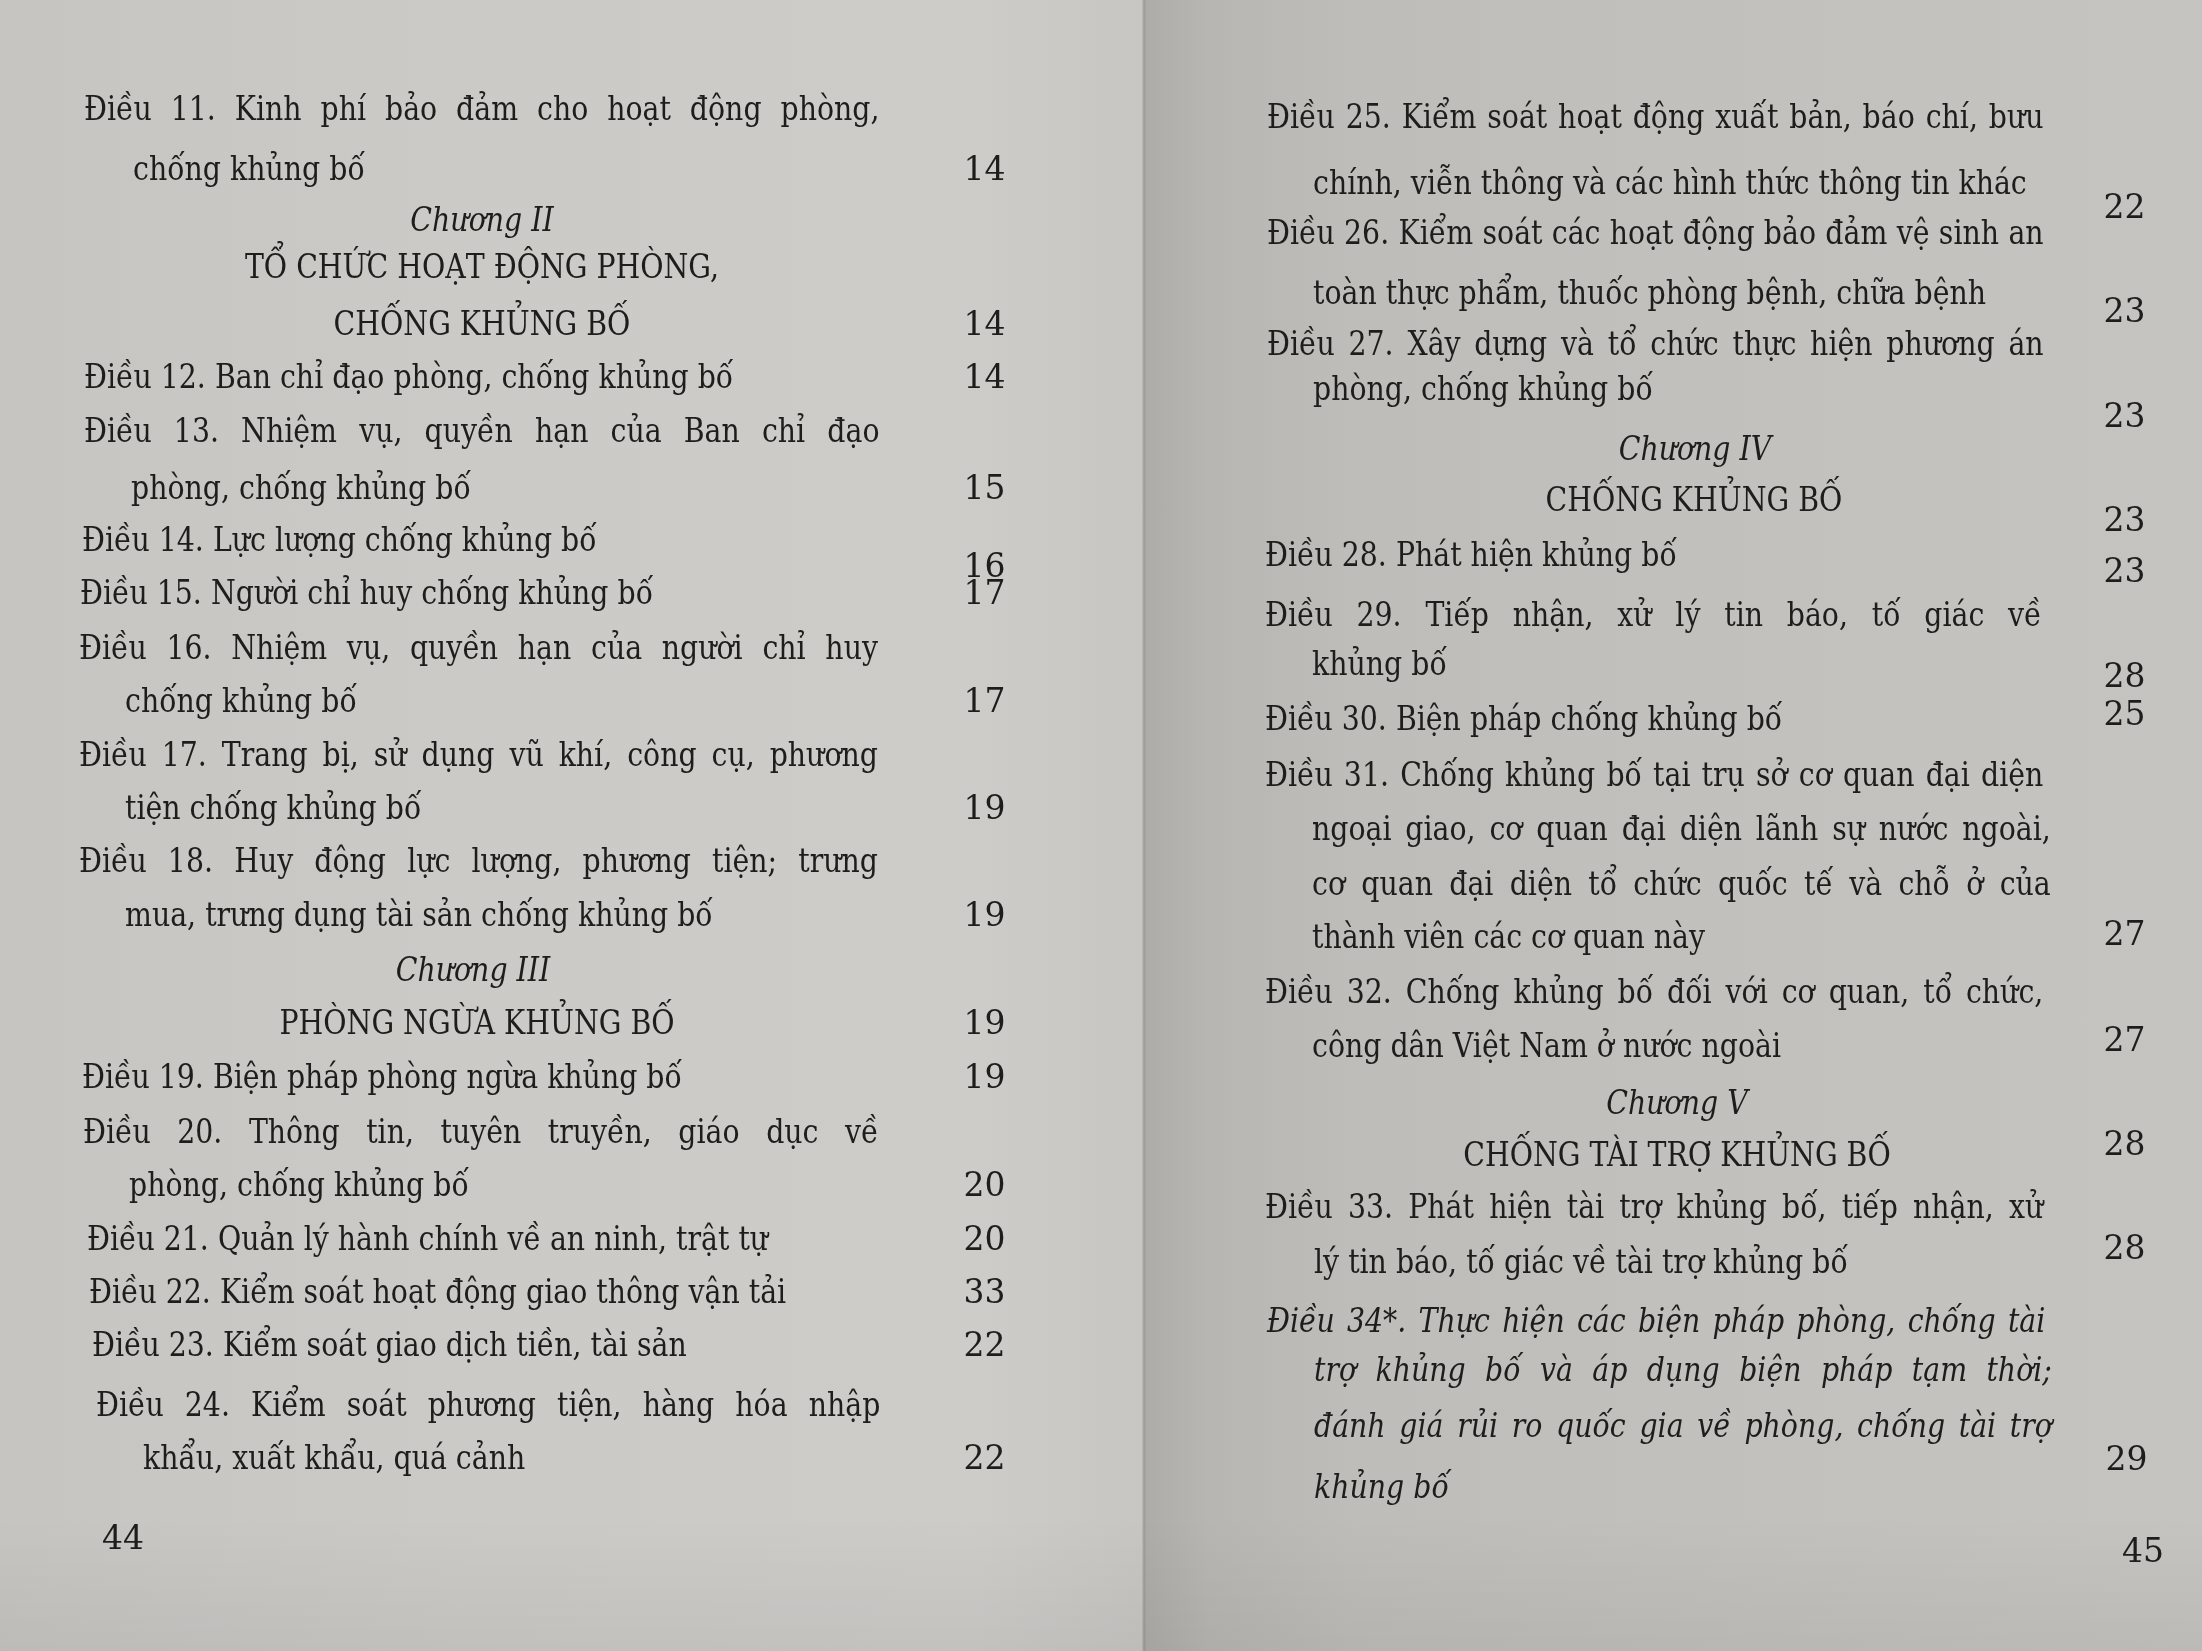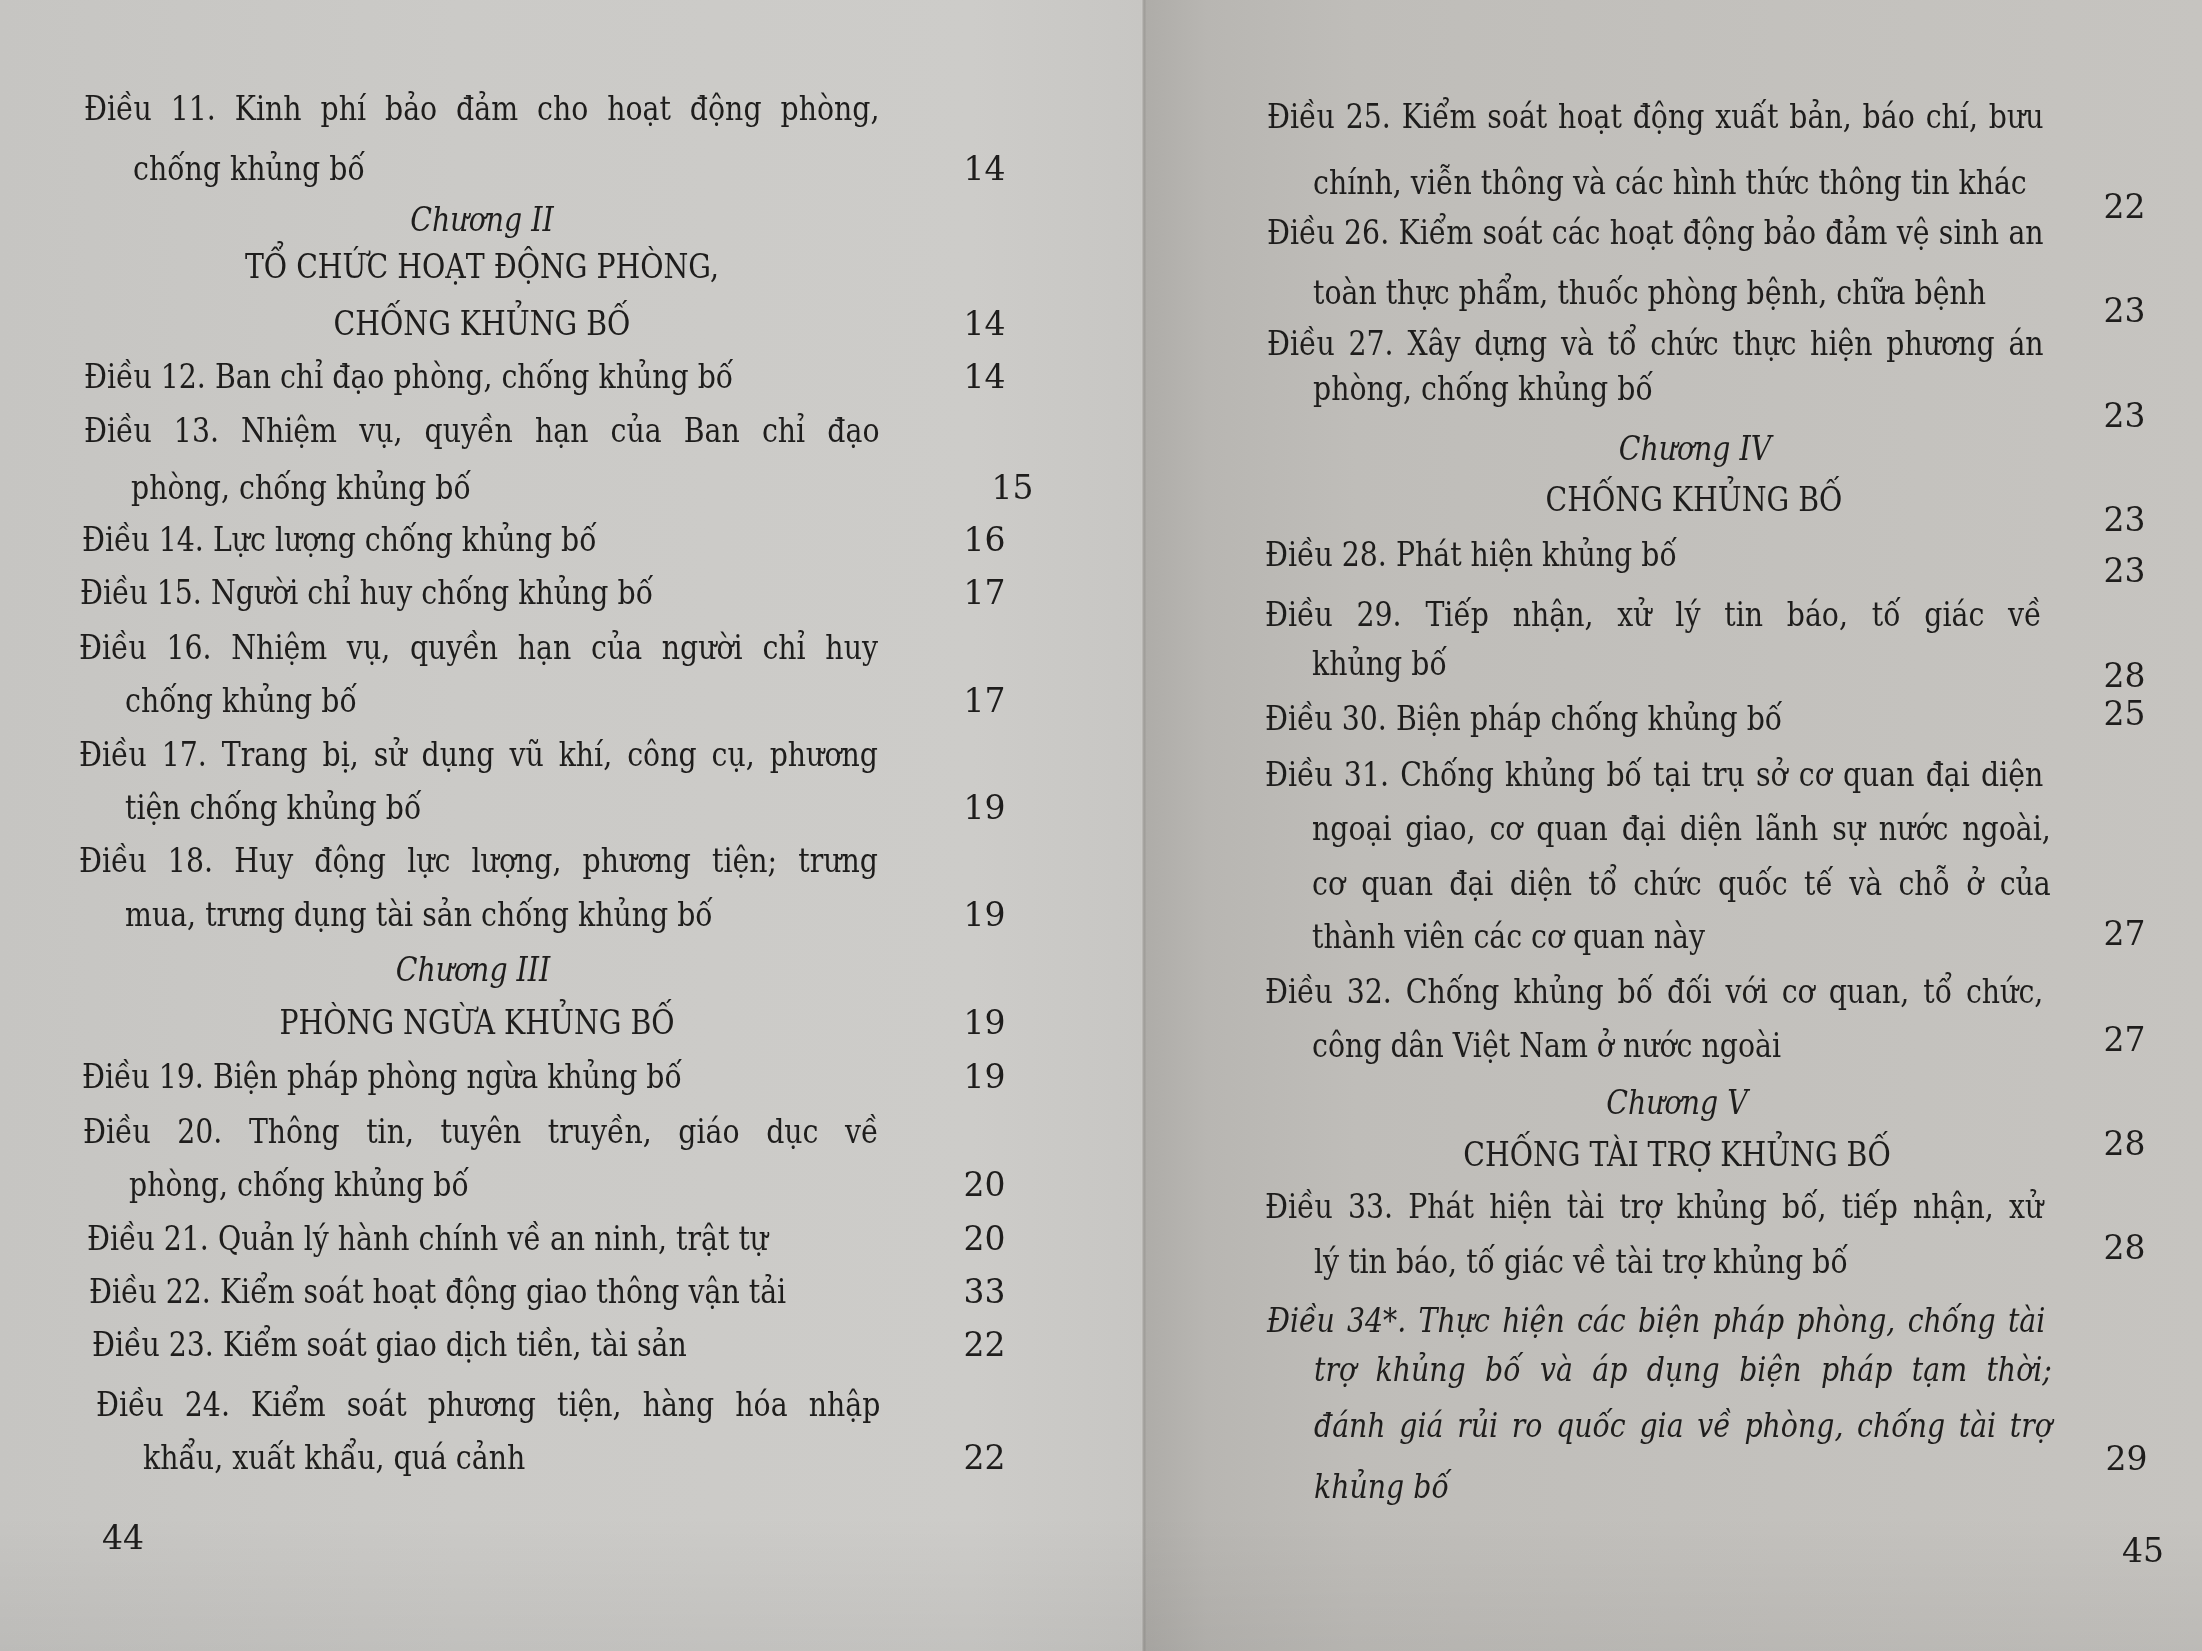--- a/index.html
+++ b/index.html
@@ -59,24 +59,24 @@
   <div class="chap-label" style="left:224px;top:200px;width:516px;">Chương II</div>
   <div class="chap-title" style="left:138px;top:247px;width:688px;">TỔ CHỨC HOẠT ĐỘNG PHÒNG,</div>
   <div class="chap-title" style="left:138px;top:304px;width:688px;">CHỐNG KHỦNG BỐ</div>
   <div class="pg" style="left:950px;top:304px;">14</div>
 
   <div class="line" style="left:84px;top:357px;">Điều 12. Ban chỉ đạo phòng, chống khủng bố</div>
   <div class="pg" style="left:950px;top:357px;">14</div>
 
   <div class="line just" style="left:84px;top:411px;width:925px;">Điều 13. Nhiệm vụ, quyền hạn của Ban chỉ đạo</div>
   <div class="line" style="left:131px;top:468px;">phòng, chống khủng bố</div>
-  <div class="pg" style="left:978px;top:468px;">15</div>
+  <div class="pg" style="left:950px;top:468px;">15</div>
 
   <div class="line" style="left:82px;top:520px;">Điều 14. Lực lượng chống khủng bố</div>
-  <div class="pg" style="left:950px;top:520px;">16</div>
+  <div class="pg" style="left:950px;top:546px;">16</div>
 
   <div class="line" style="left:80px;top:573px;">Điều 15. Người chỉ huy chống khủng bố</div>
   <div class="pg" style="left:950px;top:573px;">17</div>
 
   <div class="line just" style="left:79px;top:628px;width:929px;">Điều 16. Nhiệm vụ, quyền hạn của người chỉ huy</div>
   <div class="line" style="left:125px;top:681px;">chống khủng bố</div>
   <div class="pg" style="left:950px;top:681px;">17</div>
 
   <div class="line just" style="left:79px;top:735px;width:929px;">Điều 17. Trang bị, sử dụng vũ khí, công cụ, phương</div>
   <div class="line" style="left:125px;top:788px;">tiện chống khủng bố</div>

